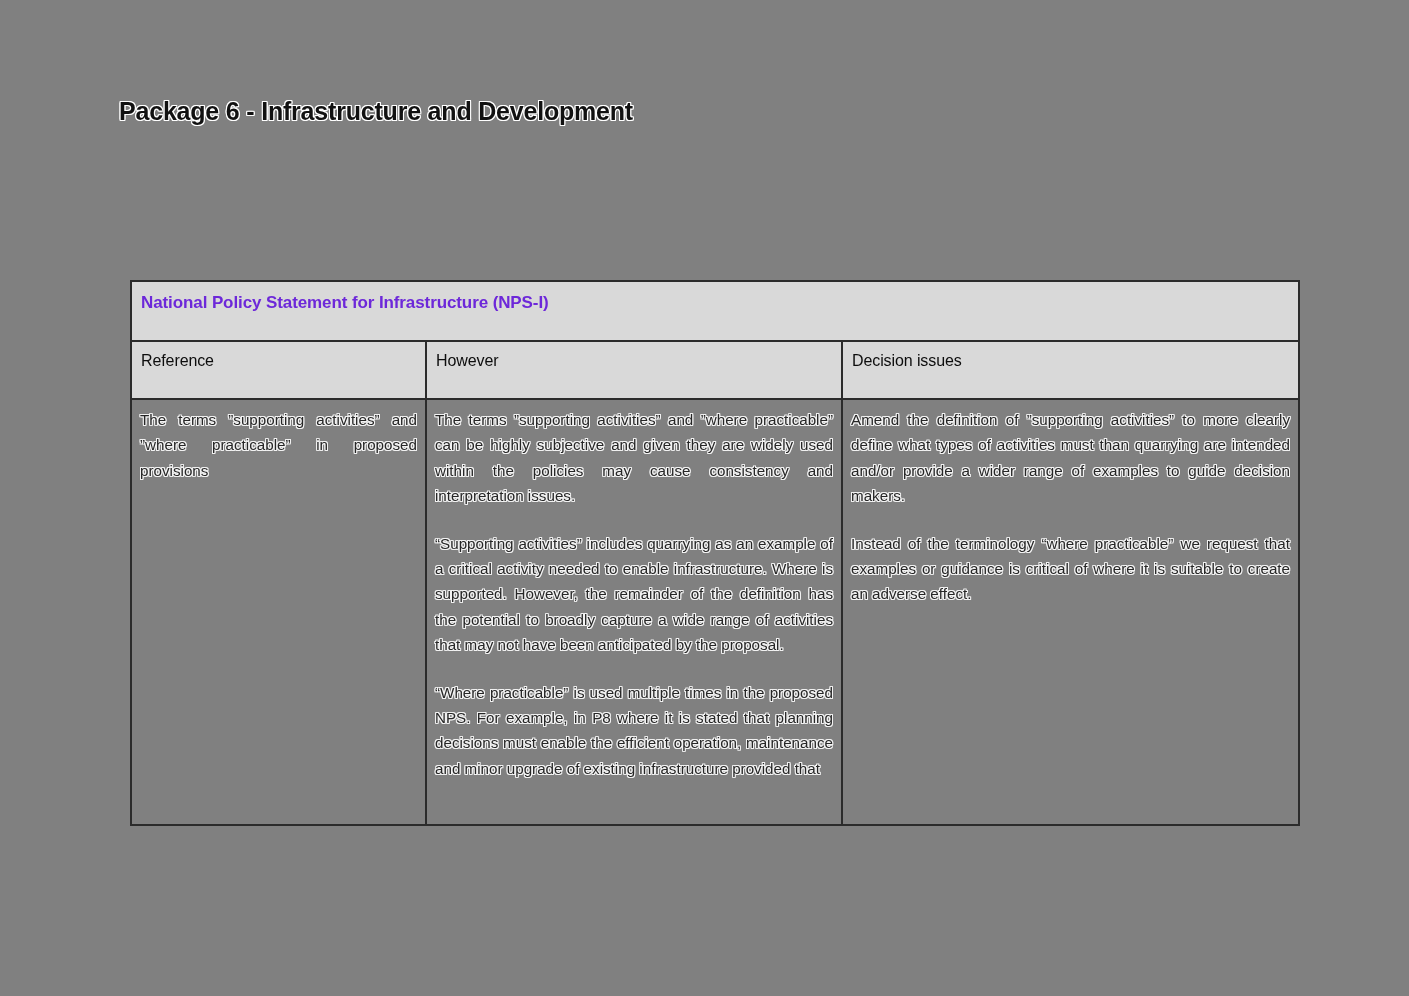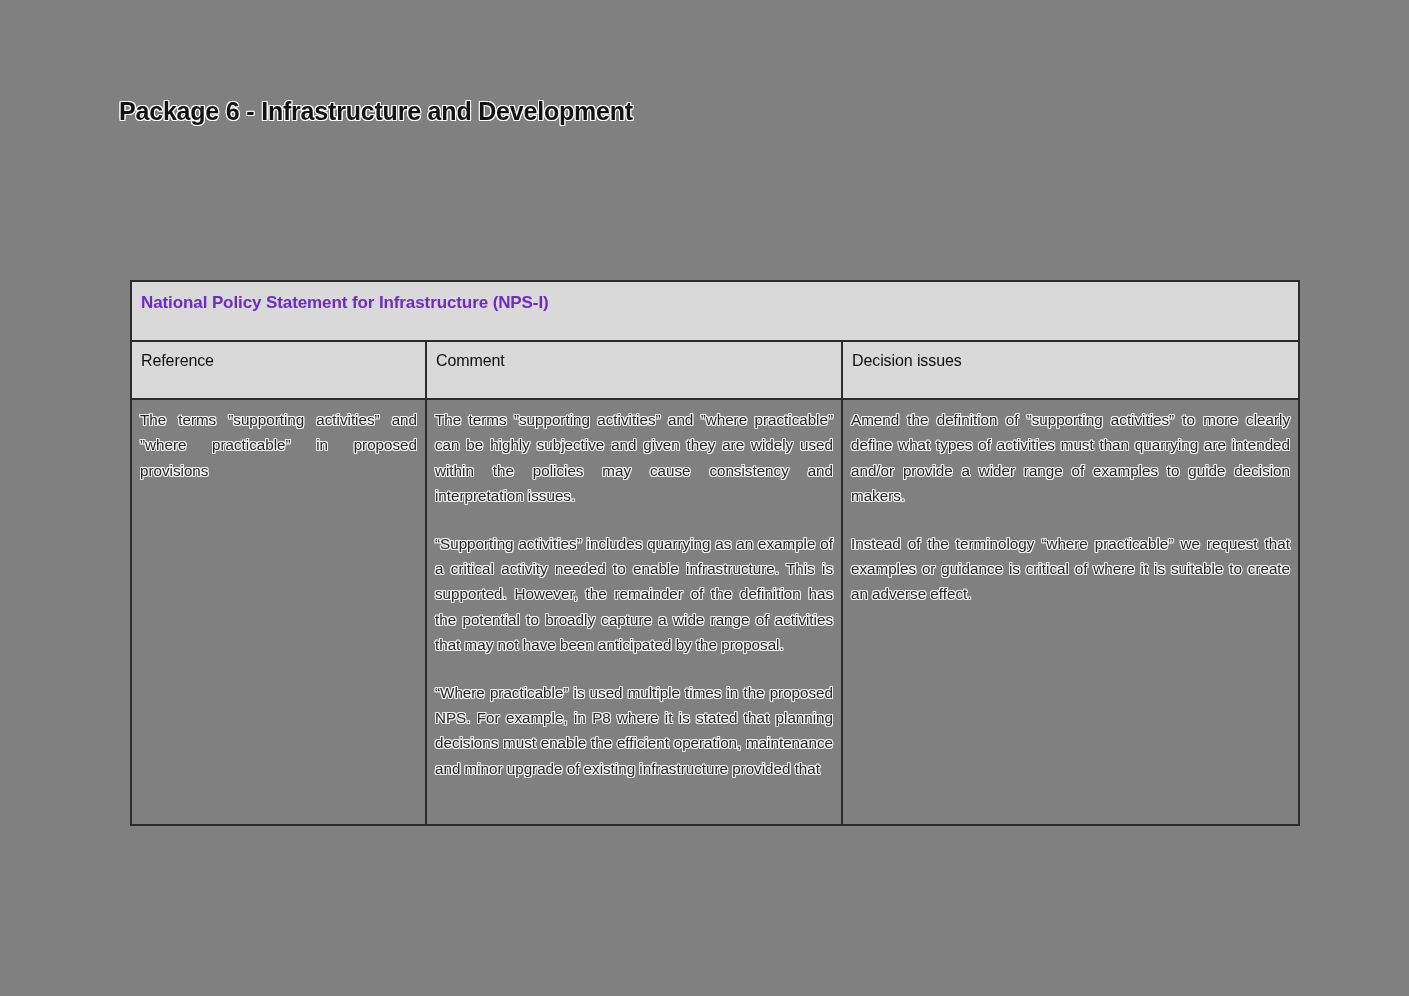--- a/index.html
+++ b/index.html
@@ -119,39 +119,39 @@
     <tr>
       <td class="banner-cell" colspan="3">
         <div class="banner-text">National Policy Statement for Infrastructure (NPS-I)</div>
       </td>
     </tr>
     <tr>
       <td class="head-cell">
         <div class="head-text">Reference</div>
       </td>
       <td class="head-cell">
-        <div class="head-text">Comment</div>
+        <div class="head-text">However</div>
       </td>
       <td class="head-cell">
         <div class="head-text">Decision issues</div>
       </td>
     </tr>
     <tr>
       <td class="body-cell">
         <div class="cell-clip">
           <div class="body-text">
               <p>The terms ”supporting activities” and ”where practicable” in proposed provisions</p>
             </div>
         </div>
       </td>
       <td class="body-cell">
         <div class="cell-clip">
           <div class="body-text">
               <p>The terms ”supporting activities” and ”where practicable” can be highly subjective and given they are widely used within the policies may cause consistency and interpretation issues.</p>
-              <p>“Supporting activities” includes quarrying as an example of a critical activity needed to enable infrastructure. This is supported. However, the remainder of the definition has the potential to broadly capture a wide range of activities that may not have been anticipated by the proposal.</p>
+              <p>“Supporting activities” includes quarrying as an example of a critical activity needed to enable infrastructure. Where is supported. However, the remainder of the definition has the potential to broadly capture a wide range of activities that may not have been anticipated by the proposal.</p>
               <p>“Where practicable” is used multiple times in the proposed NPS. For example, in P8 where it is stated that planning decisions must enable the efficient operation, maintenance and minor upgrade of existing infrastructure provided that</p>
             </div>
         </div>
       </td>
       <td class="body-cell">
         <div class="cell-clip">
           <div class="body-text">
               <p>Amend the definition of ”supporting activities” to more clearly define what types of activities must than quarrying are intended and/or provide a wider range of examples to guide decision makers.</p>
               <p>Instead of the terminology “where practicable” we request that examples or guidance is critical of where it is suitable to create an adverse effect.</p>
             </div>

